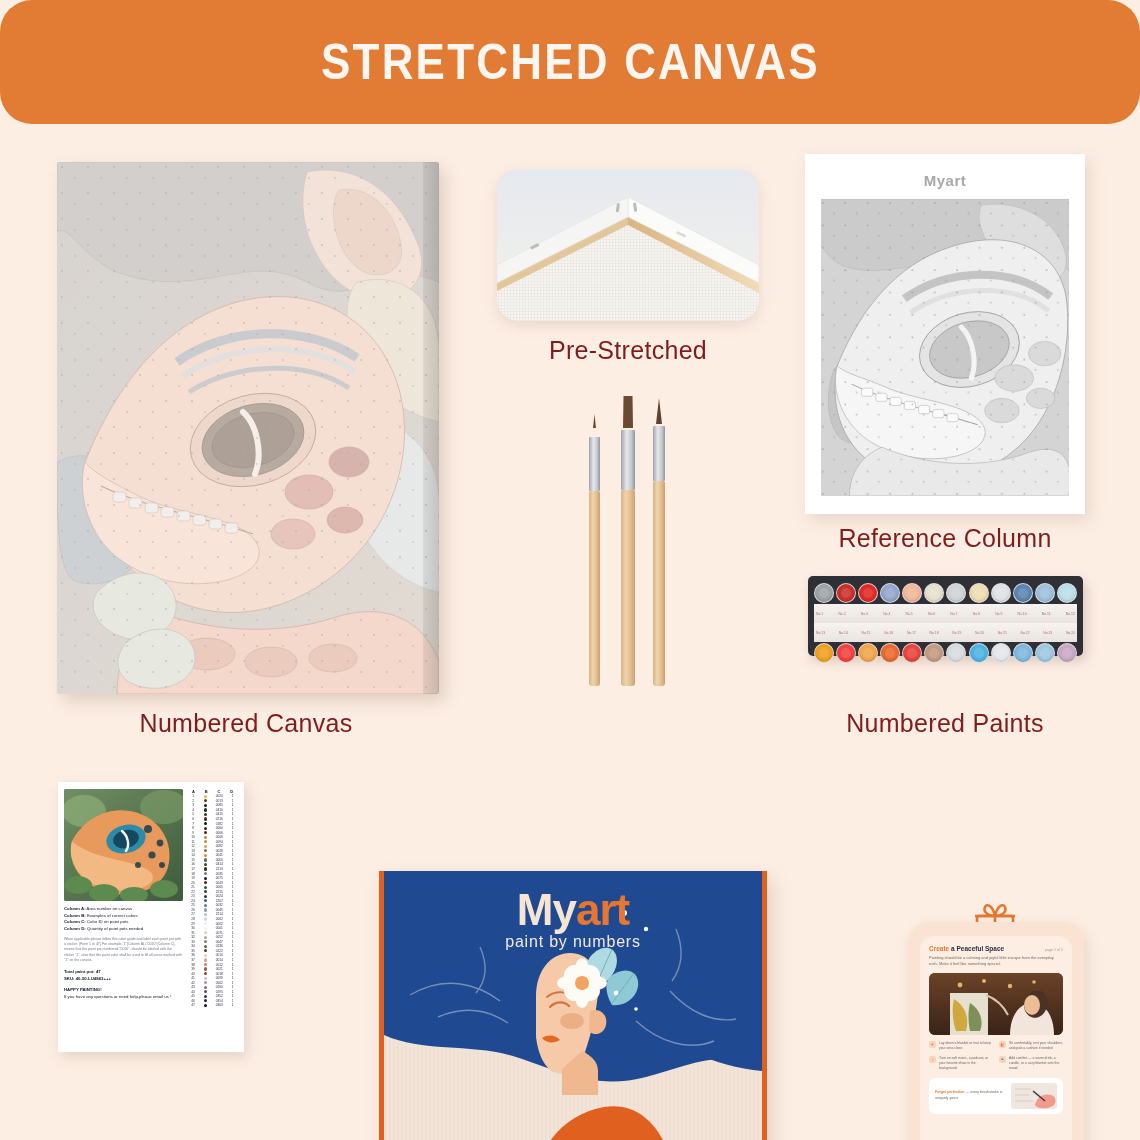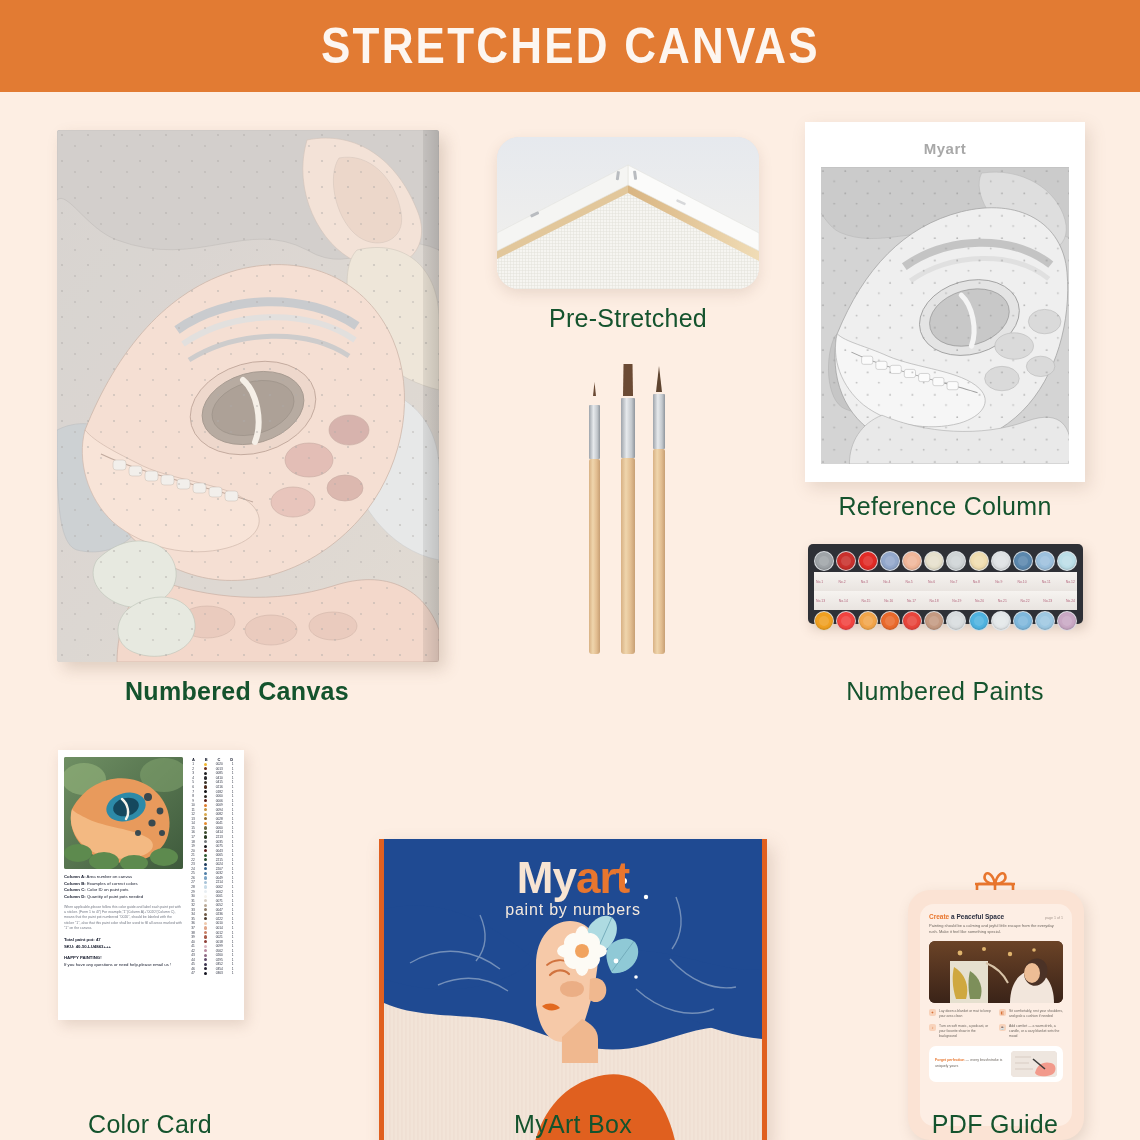--- a/index.html
+++ b/index.html
@@ -6,39 +6,39 @@
   body {
     width: 1140px; height: 1140px;
     background: #fdeee3;
     font-family: "Liberation Sans", sans-serif;
     overflow: hidden;
     position: relative;
   }
 
   
   .header {
-    height: 92px;
+    height: 124px;
     background: #e27b33;
-    display: flex; align-items: center; justify-content: center;
+    display: flex; align-items: center; justify-content: center; border-radius: 32px;
   }
   .header-title {
     color: #fdf6f0;
     font-size: 50px;
     font-weight: 700;
     letter-spacing: 2.5px;
     transform: scaleX(0.88);
     font-family: "Liberation Sans", sans-serif;
   }
 
   
   .stage { position: relative; width: 1140px; height: 1026px; }
   .cell { position: absolute; }
   .caption {
     text-align: center;
-    color: #14532d;
+    color: #7f1d1d;
     font-size: 25px;
     font-weight: 500;
     letter-spacing: .3px;
     white-space: nowrap;
   }
 
   
   .canvas-wrap { left: 57px; top: 38px; width: 382px; height: 532px; }
   .canvas-frame {
     width: 100%; height: 100%;
@@ -46,21 +46,21 @@
     box-shadow: 6px 7px 16px rgba(120,90,70,.22);
     overflow: hidden;
     position: relative;
     background: #cfcfcf;
   }
   .canvas-art { position: absolute; inset: 0; }
   .canvas-edge {
     position: absolute; right: 0; top: 0; bottom: 0; width: 16px;
     background: linear-gradient(90deg, rgba(0,0,0,.07), rgba(0,0,0,.16));
   }
-  .canvas-caption { left: 46px; top: 585px; width: 382px; font-weight: bold; }
+  .canvas-caption { left: 55px; top: 585px; width: 382px; }
 
   
   .prestretch-wrap { left: 497px; top: 45px; width: 262px; height: 152px; }
   .prestretch-photo {
     width: 100%; height: 100%;
     border-radius: 22px;
     overflow: hidden;
     box-shadow: 0 5px 14px rgba(130,100,80,.16);
     background: #dfe3e8;
     position: relative;

